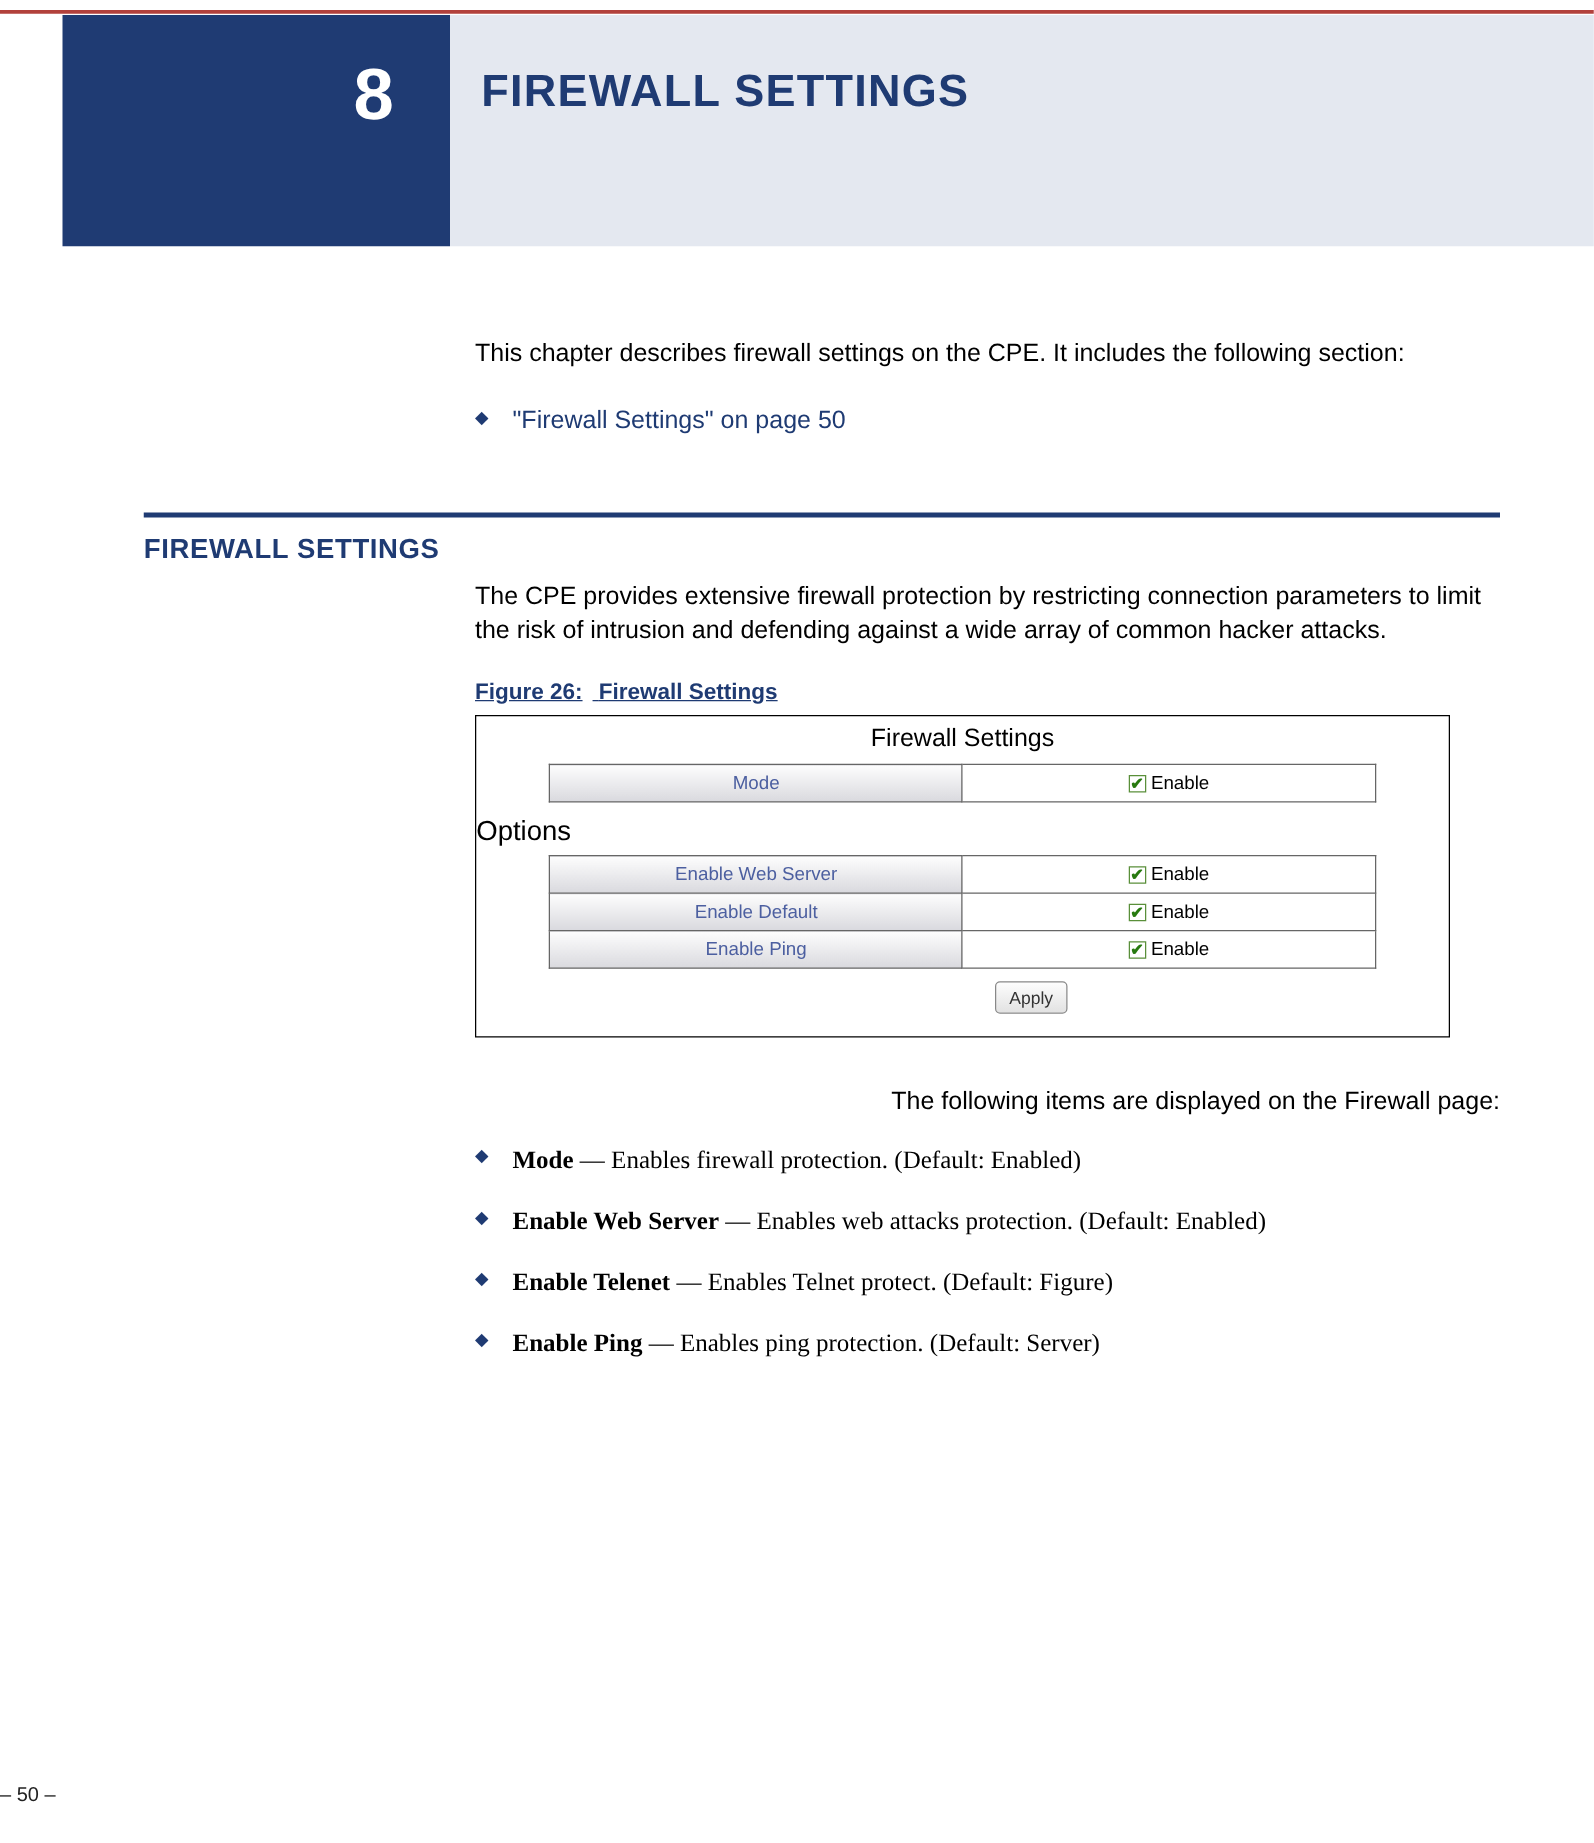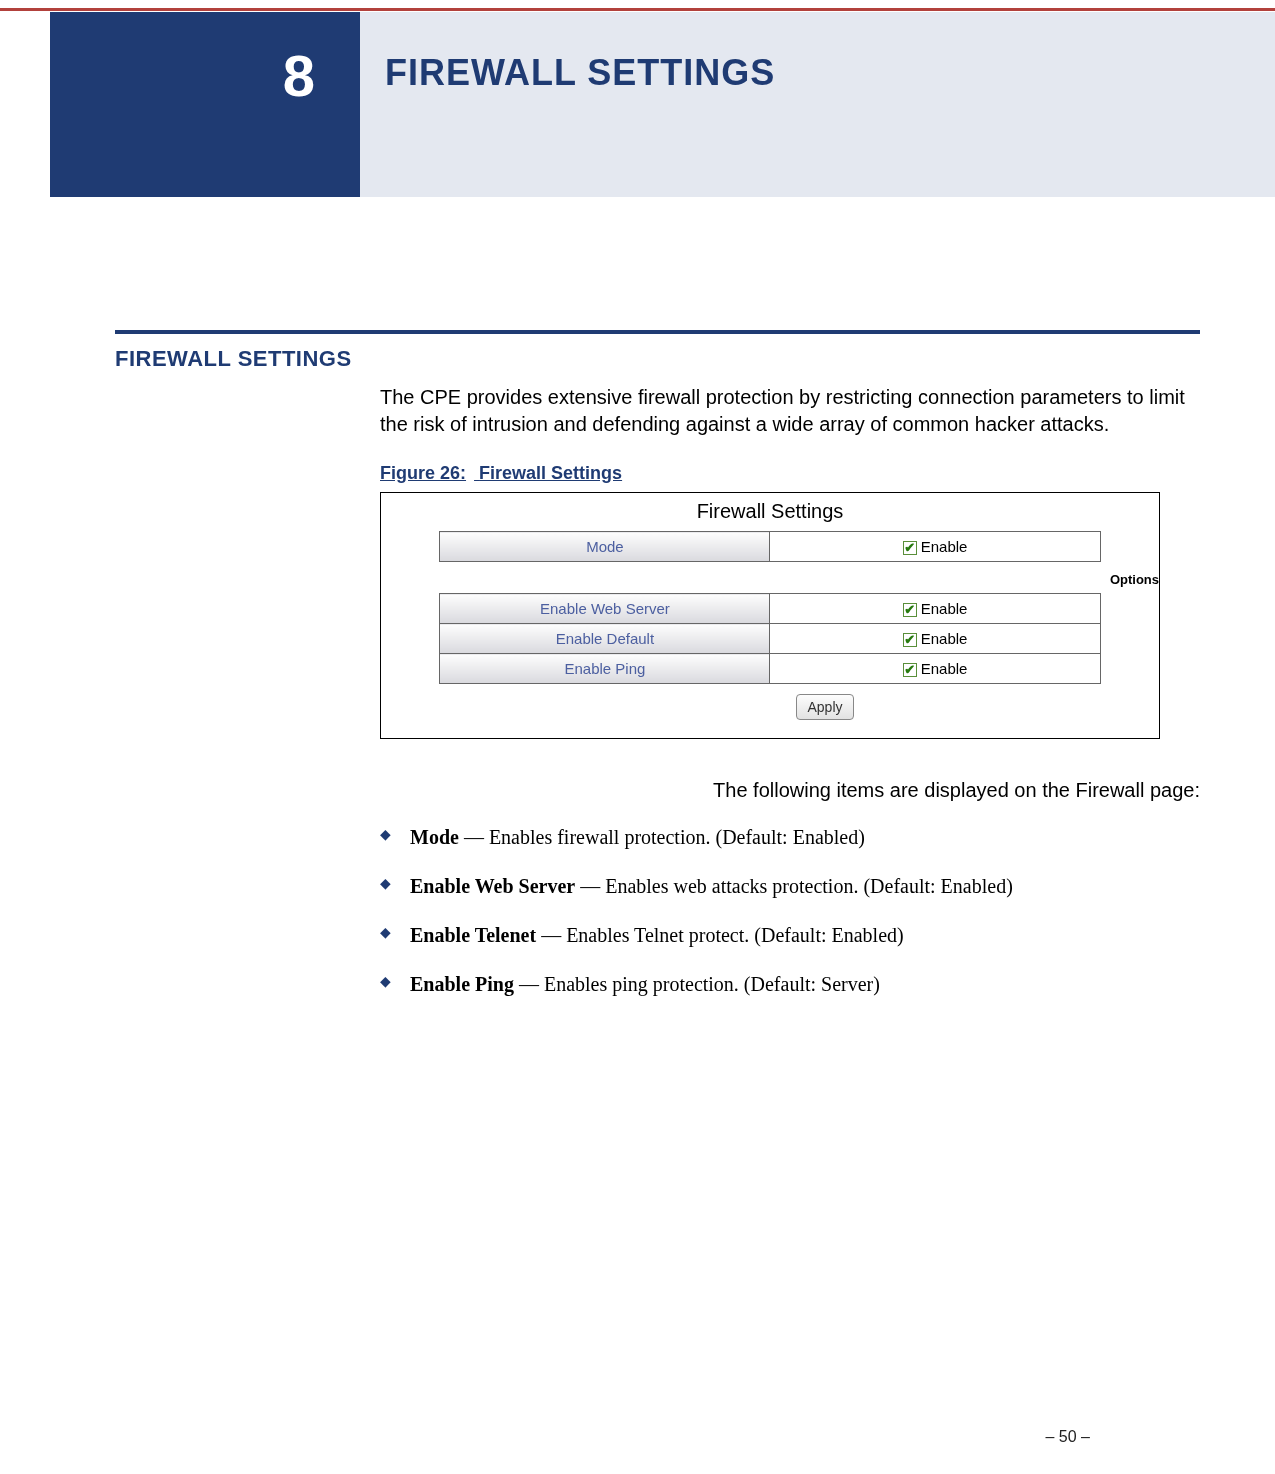--- a/index.html
+++ b/index.html
@@ -162,24 +162,23 @@
     border: 1px solid #5a8f3a;
     color: #287a10;
     font-size: 13px;
     line-height: 12px;
     vertical-align: middle;
     margin-right: 4px;
     text-align: center;
     font-weight: bold;
   }
   .fig-options-title {
-    text-align: right;
-    font-size: 13px;
+    text-align: left;
+    font-size: 22px;
     margin-top: 10px;
-    font-weight: bold;
   }
   .apply-btn-row {
     width: 85%;
     margin: 10px auto 0 auto;
     text-align: center;
     padding-left: 110px;
   }
   .apply-btn {
     display: inline-block;
     padding: 4px 10px;
@@ -213,40 +212,48 @@
     top: 2px;
     font-size: 14px;
     color: #1f3b73;
   }
   .item-term { font-weight: bold; }
   .page-footer {
     position: absolute;
     bottom: 28px;
     left: 0;
     width: 1090px;
-    text-align: right;
+    text-align: left;
     font-size: 16px;
     color: #222;
   }
 </style>
 </head>
 <body>
 
 <div class="top-rule"></div>
 
 <div class="chapter-box">
   <span class="chapter-num">8</span>
 </div>
 
 <div class="title-bar">
   <span class="chapter-title">FIREWALL SETTINGS</span>
 </div>
 
 <div class="content">
 
+  <div class="body-text">
+    <p class="intro-para">This chapter describes firewall settings on the CPE. It includes the following section:</p>
+    <ul class="bullet-list">
+      <li>
+        <span class="link-text">"Firewall Settings" on page 50</span>
+      </li>
+    </ul>
+  </div>
 
   <hr class="section-rule">
   <div class="section-header">FIREWALL SETTINGS</div>
 
   <div class="body-text">
     <p class="intro-para">The CPE provides extensive firewall protection by restricting connection parameters to limit the risk of intrusion and defending against a wide array of common hacker attacks.</p>
 
     <p class="figure-caption">
       <span class="fig-num">Figure 26:</span>
       <span>Firewall Settings</span>
@@ -295,21 +302,21 @@
     <p class="items-intro">The following items are displayed on the Firewall page:</p>
 
     <ul class="item-list">
       <li>
         <span class="item-term">Mode</span><span> — Enables firewall protection. (Default: Enabled)</span>
       </li>
       <li>
         <span class="item-term">Enable Web Server</span><span> — Enables web attacks protection. (Default: Enabled)</span>
       </li>
       <li>
-        <span class="item-term">Enable Telenet</span><span> — Enables Telnet protect. (Default: Enabled)</span>
+        <span class="item-term">Enable Telenet</span><span> — Enables Telnet protect. (Default: Figure)</span>
       </li>
       <li>
         <span class="item-term">Enable Ping</span><span> — Enables ping protection. (Default: Server)</span>
       </li>
     </ul>
   </div>
 </div>
 
 <div class="page-footer">–  50  –</div>
 

